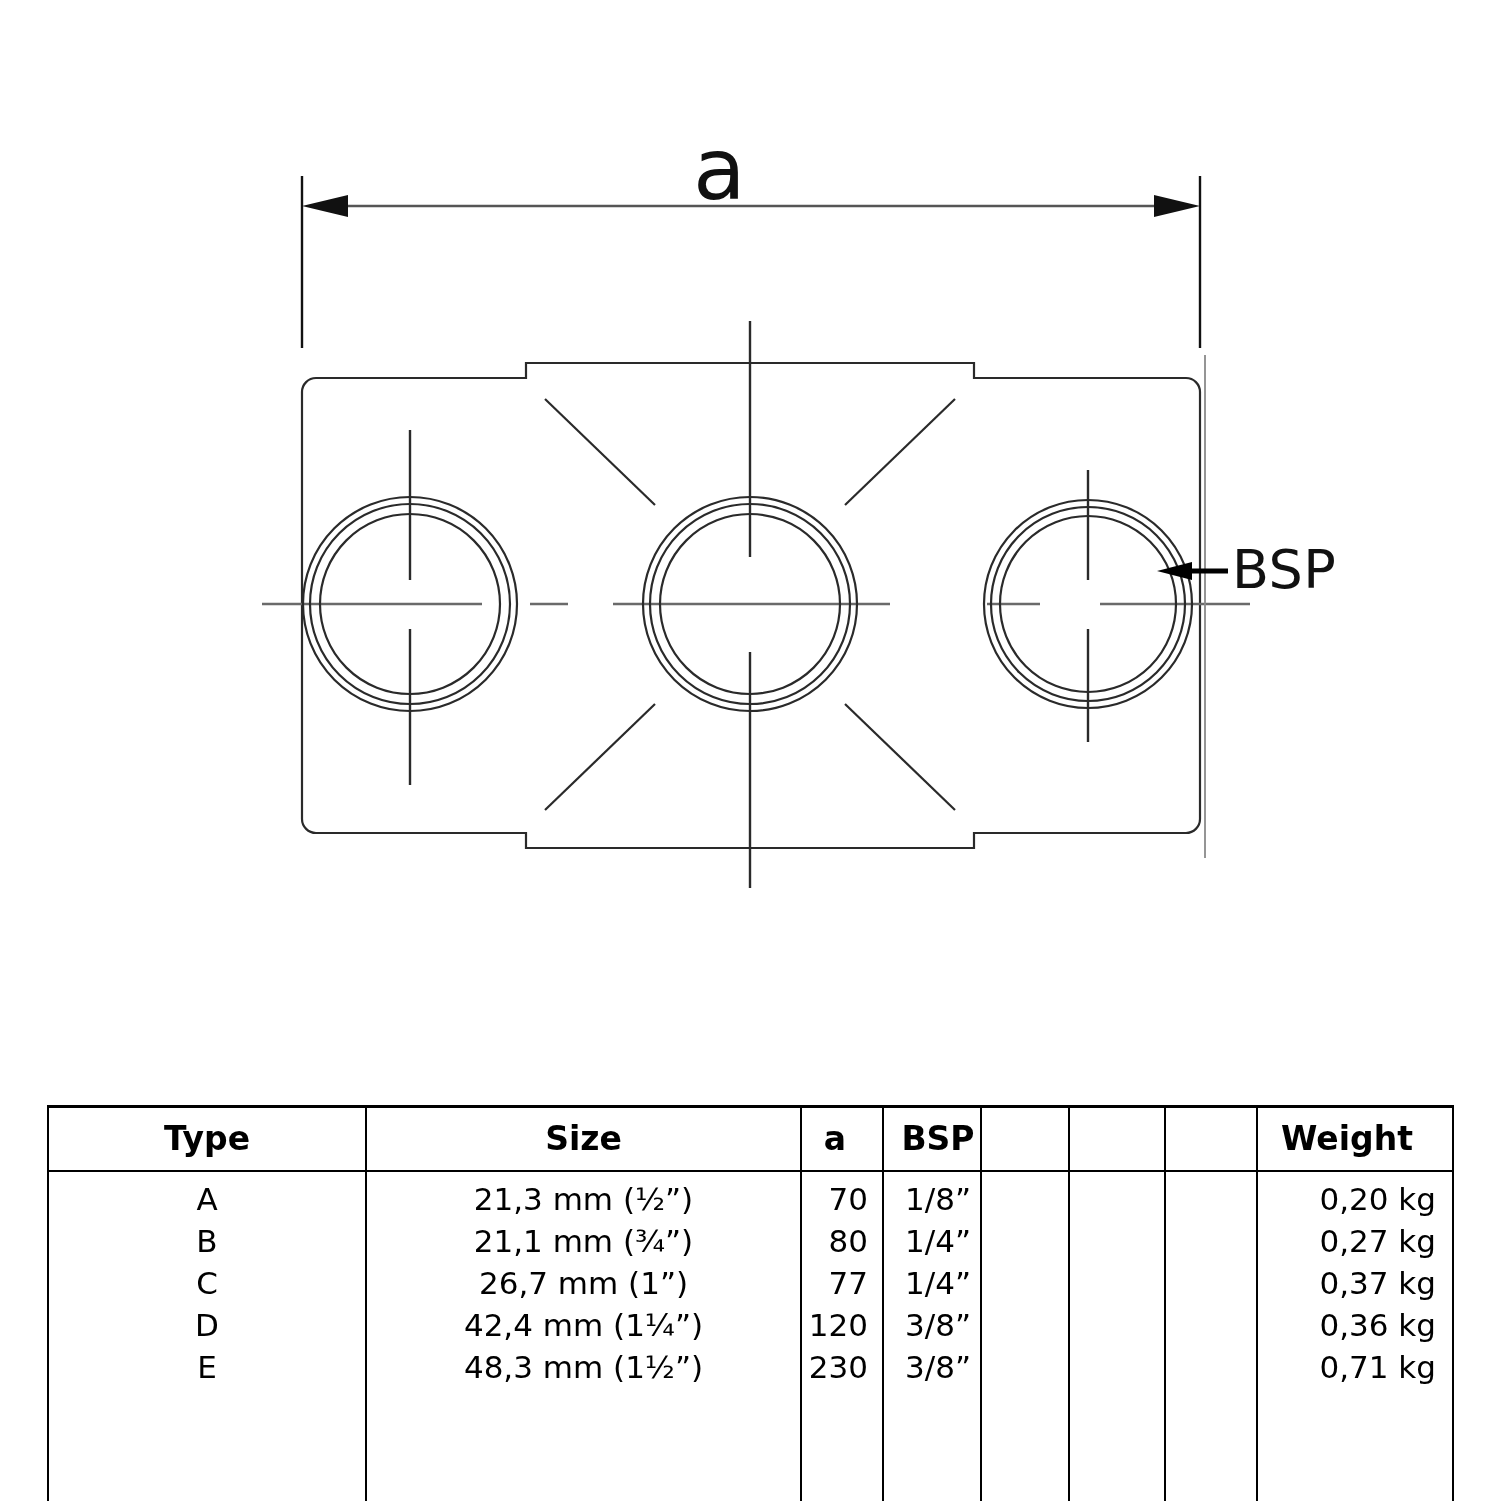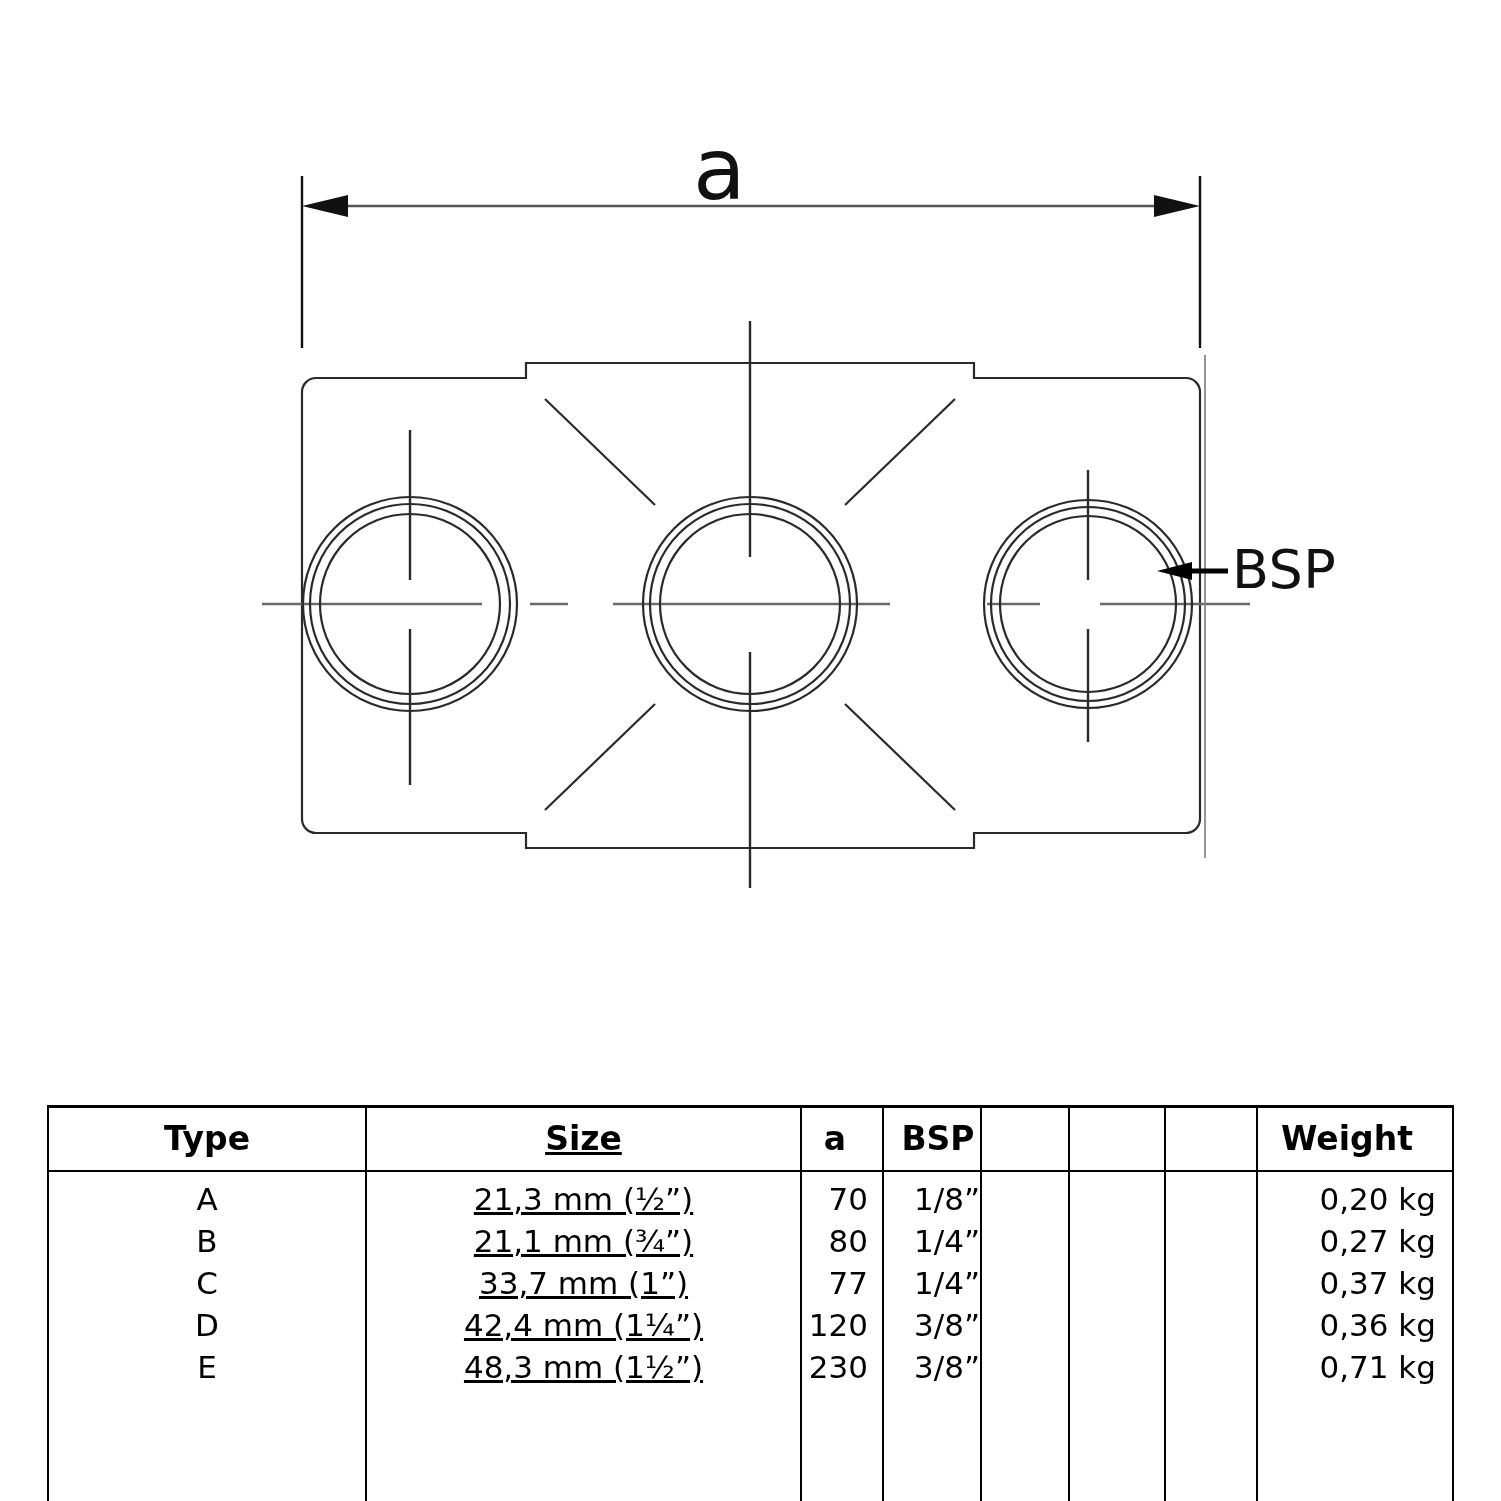--- a/index.html
+++ b/index.html
@@ -63,23 +63,23 @@
   }
   .spec-table tbody tr:first-child td {
     border-top: 2px solid #000000;
     padding-top: 6px;
   }
   .spec-table tbody tr.filler td {
     height: 120px;
     border-bottom: 3px solid #000000;
   }
   .c-type   { text-align: center; }
-  .c-size   { text-align: center; text-decoration: underline; }
+  .c-size   { text-align: center; }
   .c-a      { text-align: right; padding-right: 14px !important; }
-  .c-bsp    { text-align: right; padding-left: 12px !important; }
+  .c-bsp    { text-align: center; padding-left: 12px !important; }
   .c-blank  { }
   .c-weight { text-align: right; padding-right: 16px !important; }
 
   .col-type   { width: 318px; }
   .col-size   { width: 435px; }
   .col-a      { width: 82px; }
   .col-bsp    { width: 98px; }
   .col-b1     { width: 88px; }
   .col-b2     { width: 96px; }
   .col-b3     { width: 92px; }
@@ -244,21 +244,21 @@
         <td class="c-size">21,1 mm (¾”)</td>
         <td class="c-a">80</td>
         <td class="c-bsp">1/4”</td>
         <td class="c-blank"></td>
         <td class="c-blank"></td>
         <td class="c-blank"></td>
         <td class="c-weight">0,27 kg</td>
       </tr>
       <tr>
         <td class="c-type">C</td>
-        <td class="c-size">33,7 mm (1”)</td>
+        <td class="c-size">26,7 mm (1”)</td>
         <td class="c-a">77</td>
         <td class="c-bsp">1/4”</td>
         <td class="c-blank"></td>
         <td class="c-blank"></td>
         <td class="c-blank"></td>
         <td class="c-weight">0,37 kg</td>
       </tr>
       <tr>
         <td class="c-type">D</td>
         <td class="c-size">42,4 mm (1¼”)</td>

